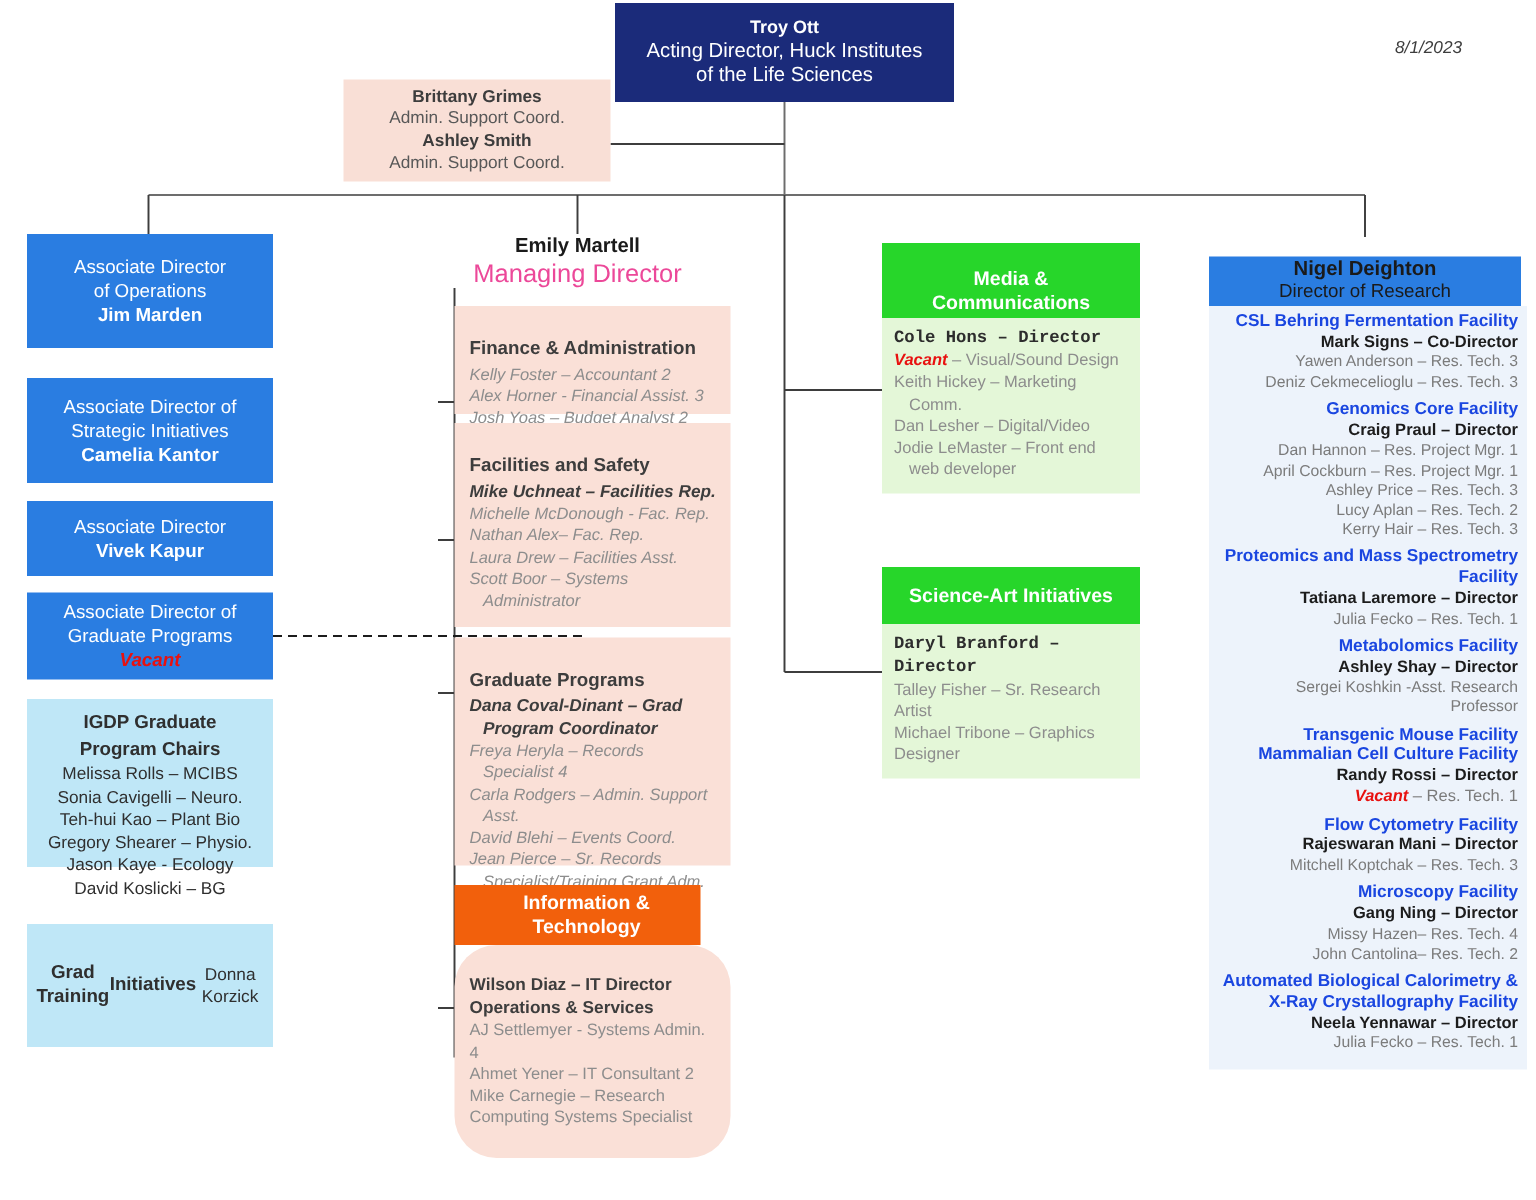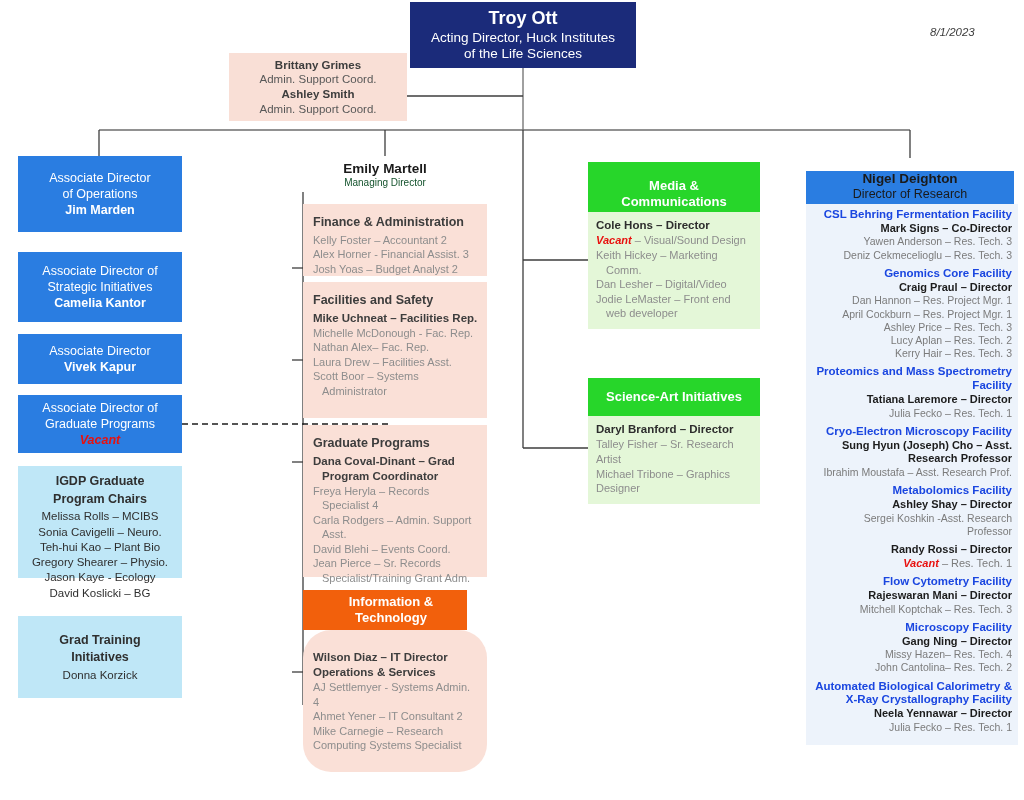--- a/index.html
+++ b/index.html
@@ -35,21 +35,21 @@
     left: 410px; top: 2px; width: 226px; height: 66px;
     background: #1b2b7a;
     color: #ffffff;
     display: flex; flex-direction: column;
     align-items: center; justify-content: center;
     text-align: center;
     line-height: 1.22;
     font-size: 13.5px;
     padding: 2px 6px;
   }
-  .root-box .nm { font-weight: bold; font-size: 18px; }
+  .root-box .nm { font-weight: bold; font-size: 12px; }
   .root-box .ttl { font-size: 13.5px; }
 
   
   .admin-box {
     left: 229px; top: 53px; width: 178px; height: 68px;
     background: #f9dfd6;
     text-align: center;
     display: flex; flex-direction: column;
     align-items: center; justify-content: center;
     font-size: 11.5px;
@@ -105,59 +105,59 @@
   .lightblue-box .hd { font-weight: bold; font-size: 12.5px; line-height: 1.25; margin-bottom: 2px; }
   .lightblue-box .li { text-align: center; }
 
   
   .mid-hdr {
     left: 303px; width: 164px;
     font-size: 13px;
     text-align: center;
   }
   .mid-hdr .nm { font-weight: bold; font-size: 13.5px; color: #1a1a1a; }
-  .mid-hdr .ttl { color: #14532d; font-size: 10px; }
+  .mid-hdr .ttl { color: #ec4899; font-size: 17px; }
   .it-hdr { color: #ffffff; font-weight: bold; font-size: 13px; }
 
   .peach-panel {
     left: 303px; width: 184px;
     background: #fae0d7;
-    padding: 10px 8px 6px 10px;
+    padding: 20px 8px 6px 10px;
     font-size: 11px;
     line-height: 1.32;
     color: #8a8a8a;
   }
   .peach-panel .sec-title {
     font-weight: bold;
     font-size: 12.5px;
     color: #3d3d3d;
     margin-bottom: 2px;
   }
   .peach-panel .lead {
     font-weight: bold;
     font-size: 11.5px;
     color: #3d3d3d;
   }
   .peach-panel .li { color: #8d8d8d; }
-  .peach-panel .indent { padding-left: 9px; text-indent: -9px; }
+  .peach-panel .indent { padding-left: 9px; text-indent: -9px; font-style: italic; }
 
   
   .green-head {
     left: 588px; width: 172px;
     font-size: 13px;
   }
   .green-panel {
     left: 588px; width: 172px;
     background: #e4f7d8;
     padding: 6px 8px 8px 8px;
     font-size: 11px;
     line-height: 1.33;
     color: #8d8d8d;
   }
-  .green-panel .lead { font-weight: bold; color: #2d2d2d; font-size: 11.5px; }
+  .green-panel .lead { font-weight: bold; color: #2d2d2d; font-size: 11.5px; font-family: Liberation Mono, monospace; }
   .green-panel .li { color: #8d8d8d; }
   .green-panel .vacant { color: #e8110f; font-style: italic; font-weight: bold; }
   .green-panel .hang { padding-left: 10px; text-indent: -10px; }
 
   
   .right-hdr {
     left: 806px; width: 208px; 
     font-size: 13px;
   }
   .right-hdr .nm { font-weight: bold; font-size: 13.5px; color: #1a1a1a; }
@@ -261,21 +261,21 @@
       <div class="box lightblue-box" style="top: 466px; height: 112px;">
         <div class="hd">IGDP Graduate</div>
         <div class="hd">Program Chairs</div>
         <div class="li">Melissa Rolls – MCIBS</div>
         <div class="li">Sonia Cavigelli – Neuro.</div>
         <div class="li">Teh-hui Kao – Plant Bio</div>
         <div class="li">Gregory Shearer – Physio.</div>
         <div class="li">Jason Kaye - Ecology</div>
         <div class="li">David Koslicki – BG</div>
       </div>
-      <div class="box lightblue-box" style="top: 616px; height: 82px; display: flex; flex-direction: column; align-items: center; justify-content: center;">
+      <div class="box lightblue-box" style="top: 616px; height: 82px; display: flex; flex-direction: row; align-items: center; justify-content: center;">
         <div class="hd">Grad Training</div>
         <div class="hd">Initiatives</div>
         <div style="font-size: 11.5px; color: rgb(47, 47, 47);">Donna Korzick</div>
       </div>
     </div>
 
   <div class="box hdr mid-hdr" style="top:156px; height:38px;">
     <div class="nm">Emily Martell</div>
     <div class="ttl">Managing Director</div>
   </div>
@@ -359,30 +359,26 @@
         <div class="fac-li">Ashley Price – Res. Tech. 3</div>
         <div class="fac-li">Lucy Aplan – Res. Tech. 2</div>
         <div class="fac-li">Kerry Hair – Res. Tech. 3</div>
       </div>
       <div class="fac">
         <div class="fac-title">Proteomics and Mass Spectrometry Facility</div>
         <div class="fac-dir">Tatiana Laremore – Director</div>
         <div class="fac-li">Julia Fecko – Res. Tech. 1</div>
       </div>
       <div class="fac">
-        <div class="fac-title">Cryo-Electron Microscopy Facility</div>
-        <div class="fac-dir">Sung Hyun (Joseph) Cho – Asst. Research Professor</div>
-        <div class="fac-li">Ibrahim Moustafa – Asst. Research Prof.</div>
-      </div>
-      <div class="fac">
         <div class="fac-title">Metabolomics Facility</div>
         <div class="fac-dir">Ashley Shay – Director</div>
         <div class="fac-li">Sergei Koshkin -Asst. Research Professor</div>
       </div>
       <div class="fac">
+        <div class="fac-title">Transgenic Mouse Facility Mammalian Cell Culture Facility</div>
         <div class="fac-dir">Randy Rossi – Director</div>
         <div class="fac-dir"><span class="vacant">Vacant</span><span style="font-weight: normal; color: rgb(123, 123, 123);"> – Res. Tech. 1</span></div>
       </div>
       <div class="fac">
         <div class="fac-title">Flow Cytometry Facility</div>
         <div class="fac-dir">Rajeswaran Mani – Director</div>
         <div class="fac-li">Mitchell Koptchak – Res. Tech. 3</div>
       </div>
       <div class="fac">
         <div class="fac-title">Microscopy Facility</div>

